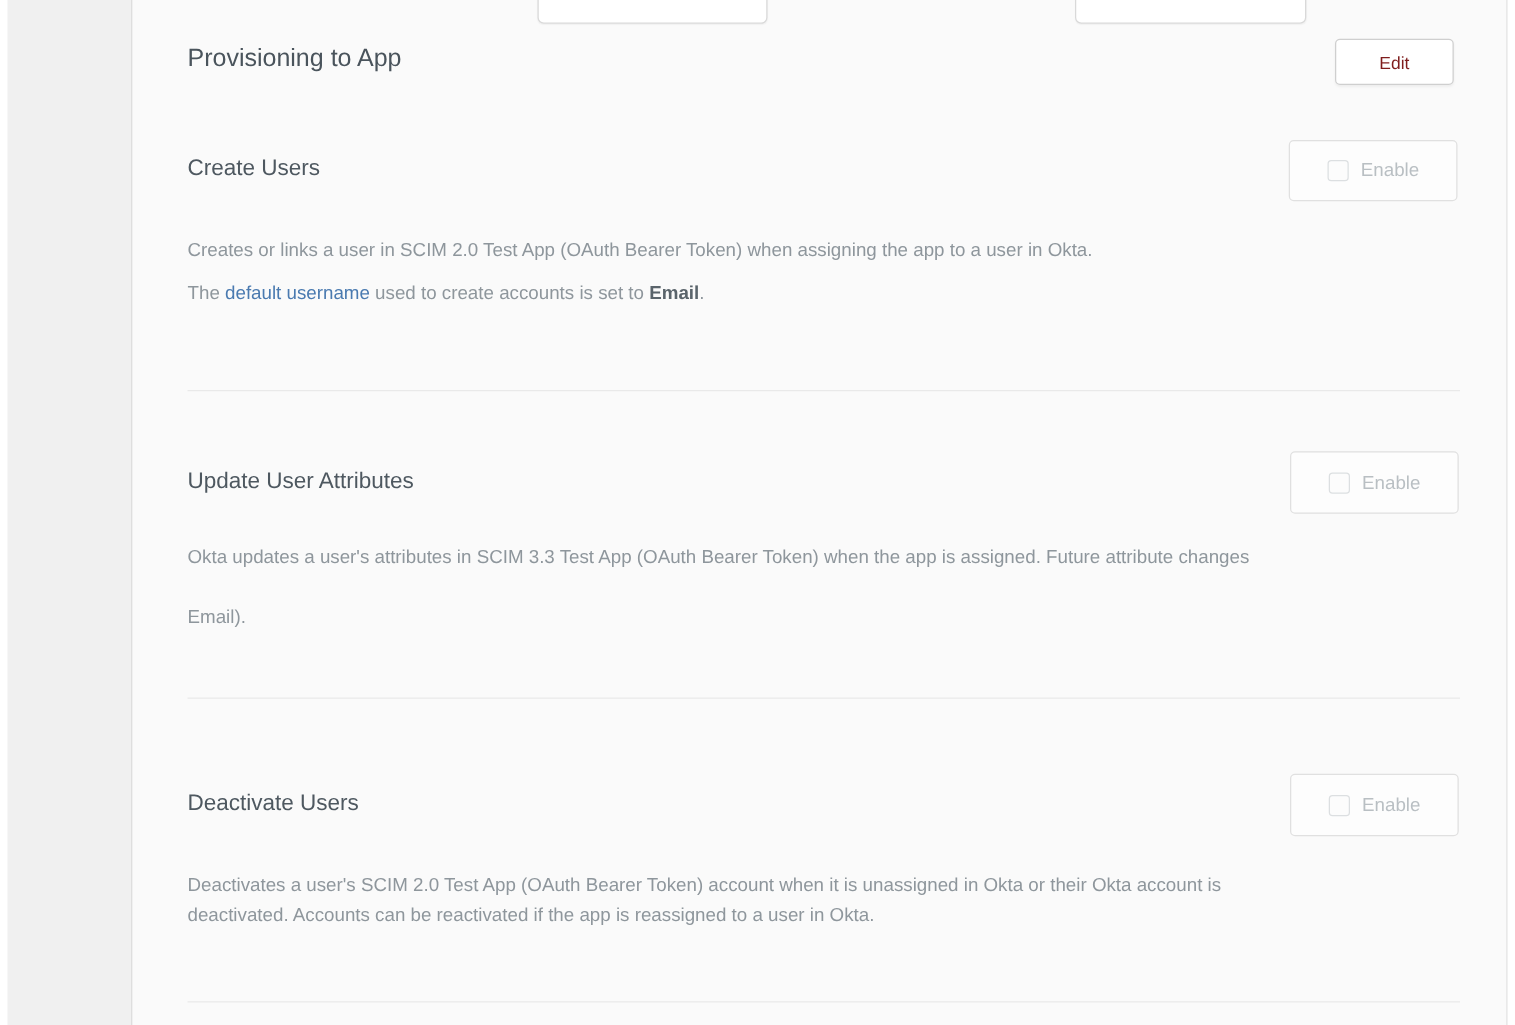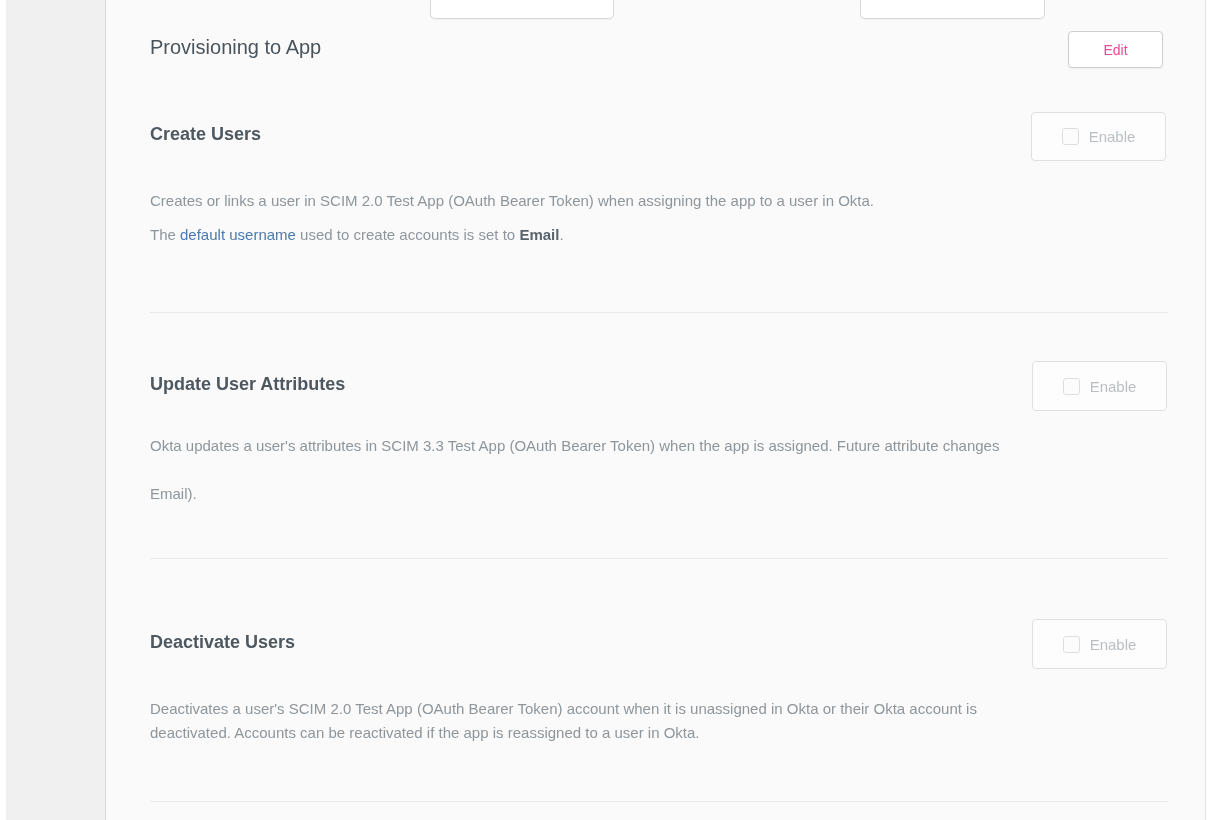--- a/index.html
+++ b/index.html
@@ -54,30 +54,29 @@
   .btn-edit {
     position: absolute;
     left: 962px; top: 31px;
     width: 95px; height: 37px;
     background: #ffffff;
     border: 1px solid #cfcfcf;
     border-radius: 4px;
     box-shadow: 0 1px 2px rgba(0,0,0,0.05);
     font-family: "Liberation Sans", sans-serif;
     font-size: 14px;
-    color: #ec4899;
+    color: #7f1d1d;
     cursor: pointer;
   }
 
   .sec-title {
     position: absolute;
     left: 44px;
     font-size: 18px;
     color: #4e5860;
-    font-weight: bold;
   }
   .t-create    { top: 124px; }
   .t-update    { top: 374px; }
   .t-deactivate{ top: 632px; }
 
   .btn-enable {
     position: absolute;
     width: 133px; height: 47px;
     background: #fdfdfd;
     border: 1px solid #e0e0e0;

